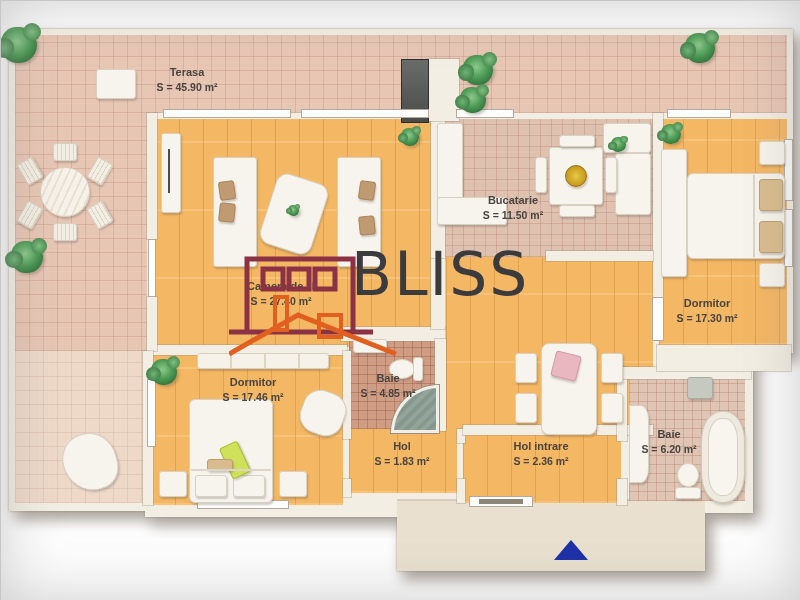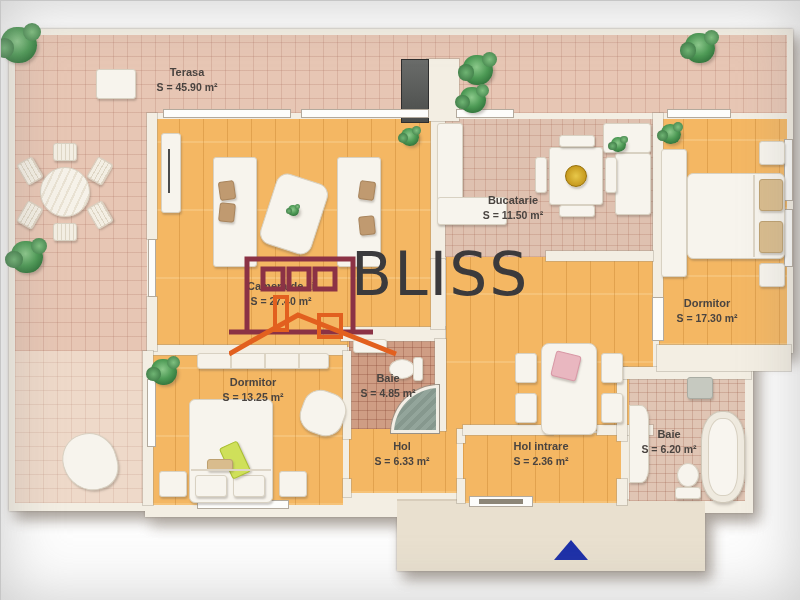--- a/index.html
+++ b/index.html
@@ -224,29 +224,29 @@
   <div class="lbl" style="left:512px;top:192px;">
     <div>Bucatarie</div>
     <div class="a">S = 11.50 m²</div>
   </div>
   <div class="lbl" style="left:706px;top:295px;">
     <div>Dormitor</div>
     <div class="a">S = 17.30 m²</div>
   </div>
   <div class="lbl" style="left:252px;top:374px;">
     <div>Dormitor</div>
-    <div class="a">S = 13.25 m²</div>
+    <div class="a">S = 17.46 m²</div>
   </div>
   <div class="lbl" style="left:387px;top:370px;">
     <div>Baie</div>
     <div class="a">S = 4.85 m²</div>
   </div>
   <div class="lbl" style="left:401px;top:438px;">
     <div>Hol</div>
-    <div class="a">S = 6.33 m²</div>
+    <div class="a">S = 1.83 m²</div>
   </div>
   <div class="lbl" style="left:540px;top:438px;">
     <div>Hol intrare</div>
     <div class="a">S = 2.36 m²</div>
   </div>
   <div class="lbl" style="left:668px;top:426px;">
     <div>Baie</div>
     <div class="a">S = 6.20 m²</div>
   </div>
 

